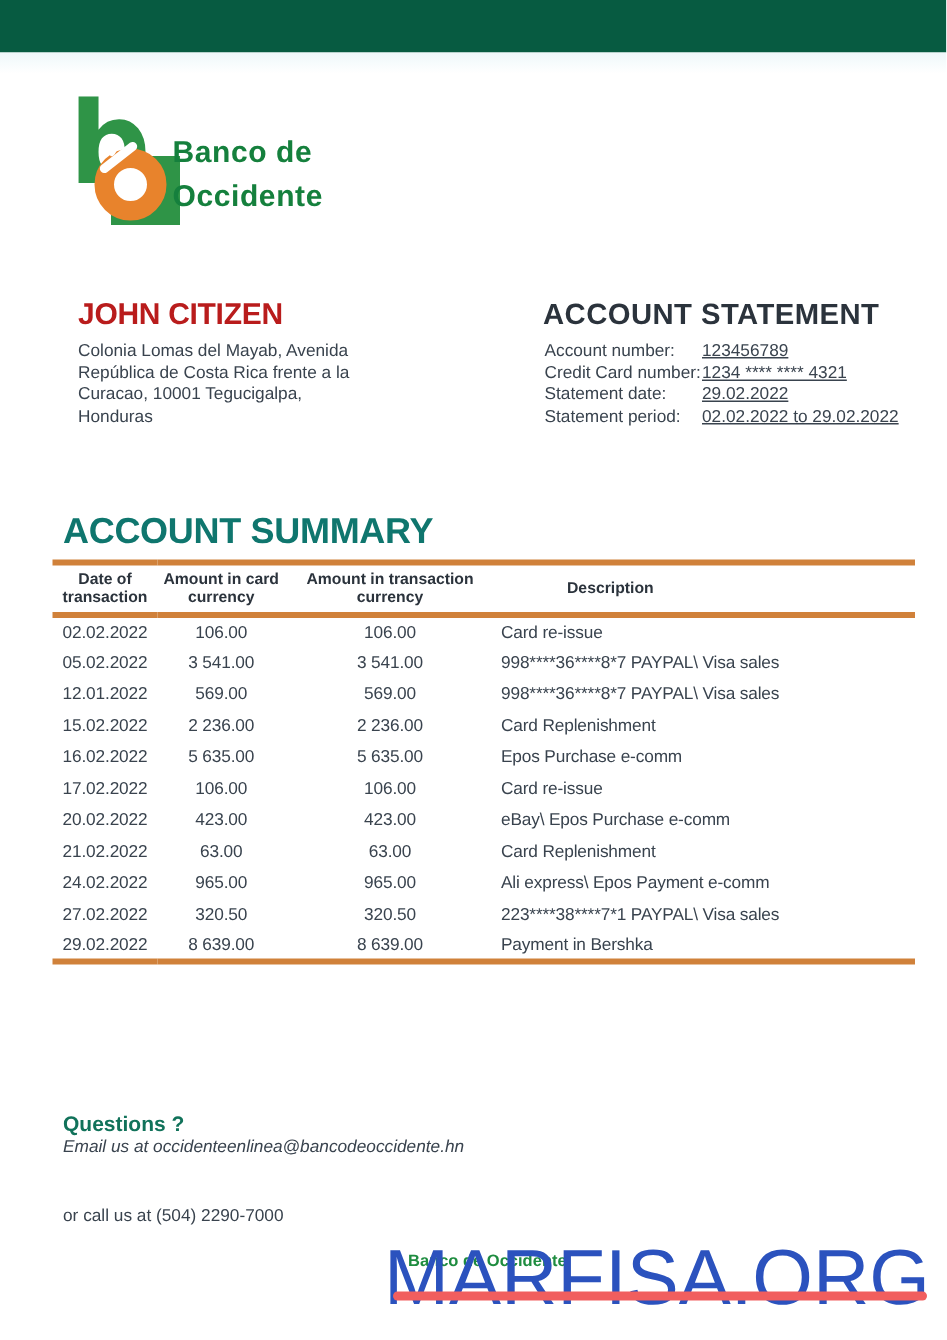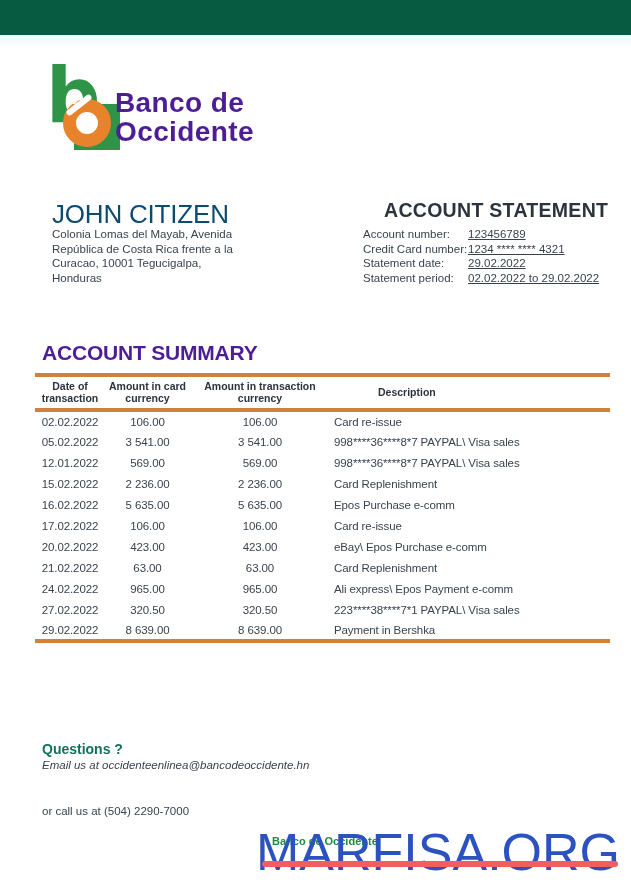--- a/index.html
+++ b/index.html
@@ -50,54 +50,53 @@
     width: 30px; height: 6px; border-radius: 3px;
     background: #ffffff; transform: rotate(-38deg);
   }
   .logo-leaf2 {
     position: absolute; left: 22px; top: 24px;
     width: 12px; height: 5px; border-radius: 50%;
     background: #ffffff; transform: rotate(-70deg);
   }
   .logo-text {
     position: absolute; left: 67px; top: 16px;
-    font-weight: bold; font-size: 28px; line-height: 29px;
-    letter-spacing: 0.4px; color: #4c1d95;
+    font-weight: bold; font-size: 20px; line-height: 29px;
+    letter-spacing: 0.4px; color: #15803d;
   }
 
   
   .customer-name {
     position: absolute; left: 52px; top: 199px;
-    font-size: 26px; font-weight: normal; letter-spacing: -0.2px;
-    color: #0c4a6e;
+    font-size: 20px; font-weight: bold; letter-spacing: -0.2px;
+    color: #b91c1c;
   }
   .customer-address {
     position: absolute; left: 52px; top: 227px;
     font-size: 11.5px; line-height: 14.5px; color: #39434e;
   }
 
   .statement-title {
     position: absolute; left: 362px; top: 199px;
     font-size: 19.5px; font-weight: bold; letter-spacing: 0.3px;
     color: #2b333c;
-    margin-left: 22px;
   }
   .statement-fields {
     position: absolute; left: 363px; top: 227px;
     font-size: 11.5px; line-height: 14.5px; color: #39434e;
   }
   .statement-fields .frow { display: flex; }
   .statement-fields .flabel { width: 105px; flex: 0 0 105px; }
   .statement-fields .fvalue { white-space: nowrap; text-decoration: underline; }
 
   
   .summary-title {
     position: absolute; left: 42px; top: 341px;
-    font-size: 21px; font-weight: bold; letter-spacing: -0.2px;
-    color: #4c1d95;
+    font-size: 24px; font-weight: bold; letter-spacing: -0.2px;
+    color: #0f766e;
   }
   .txtable-wrap { position: absolute; left: 35px; top: 373px; width: 575px; }
   table.txtable {
     width: 575px; border-collapse: collapse; table-layout: fixed;
   }
   .txtable col.c1 { width: 70px; }
   .txtable col.c2 { width: 85px; }
   .txtable col.c3 { width: 140px; }
   .txtable col.c4 { width: 280px; }
 

